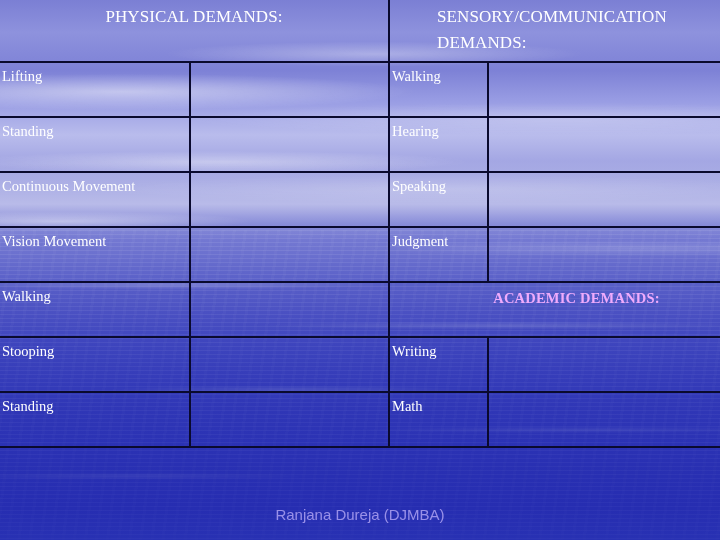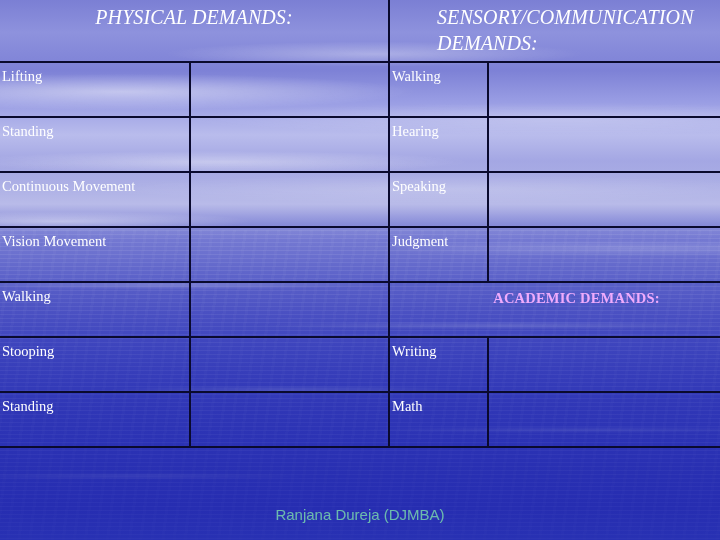--- a/index.html
+++ b/index.html
@@ -129,25 +129,24 @@
     height: 53px;
     box-sizing: border-box;
   }
   .hdr-inner {
     height: 61px;
     box-sizing: border-box;
     padding: 4px 4px 0 4px;
   }
 
   .section-head {
-    font-size: 20px;
+    font-size: 17px;
     line-height: 26px;
     color: #ffffff;
     letter-spacing: .1px;
-    font-style: italic;
   }
   .section-head.center { text-align: center; }
 
   .item-label {
     font-size: 14.5px;
     line-height: 17px;
     color: #ffffff;
     white-space: nowrap;
   }
 
@@ -167,21 +166,21 @@
   
   #footer-credit {
     position: absolute;
     left: 0;
     right: 0;
     top: 506px;
     text-align: center;
     font-family: "Liberation Sans", "DejaVu Sans", sans-serif;
     font-size: 15px;
     line-height: 18px;
-    color: #86efac;
+    color: #c4b5fd;
     opacity: .72;
     z-index: 0;
   }
 </style>
 </head>
 <body>
 
 <div id="slide">
 
   <div id="bg-base"></div>

